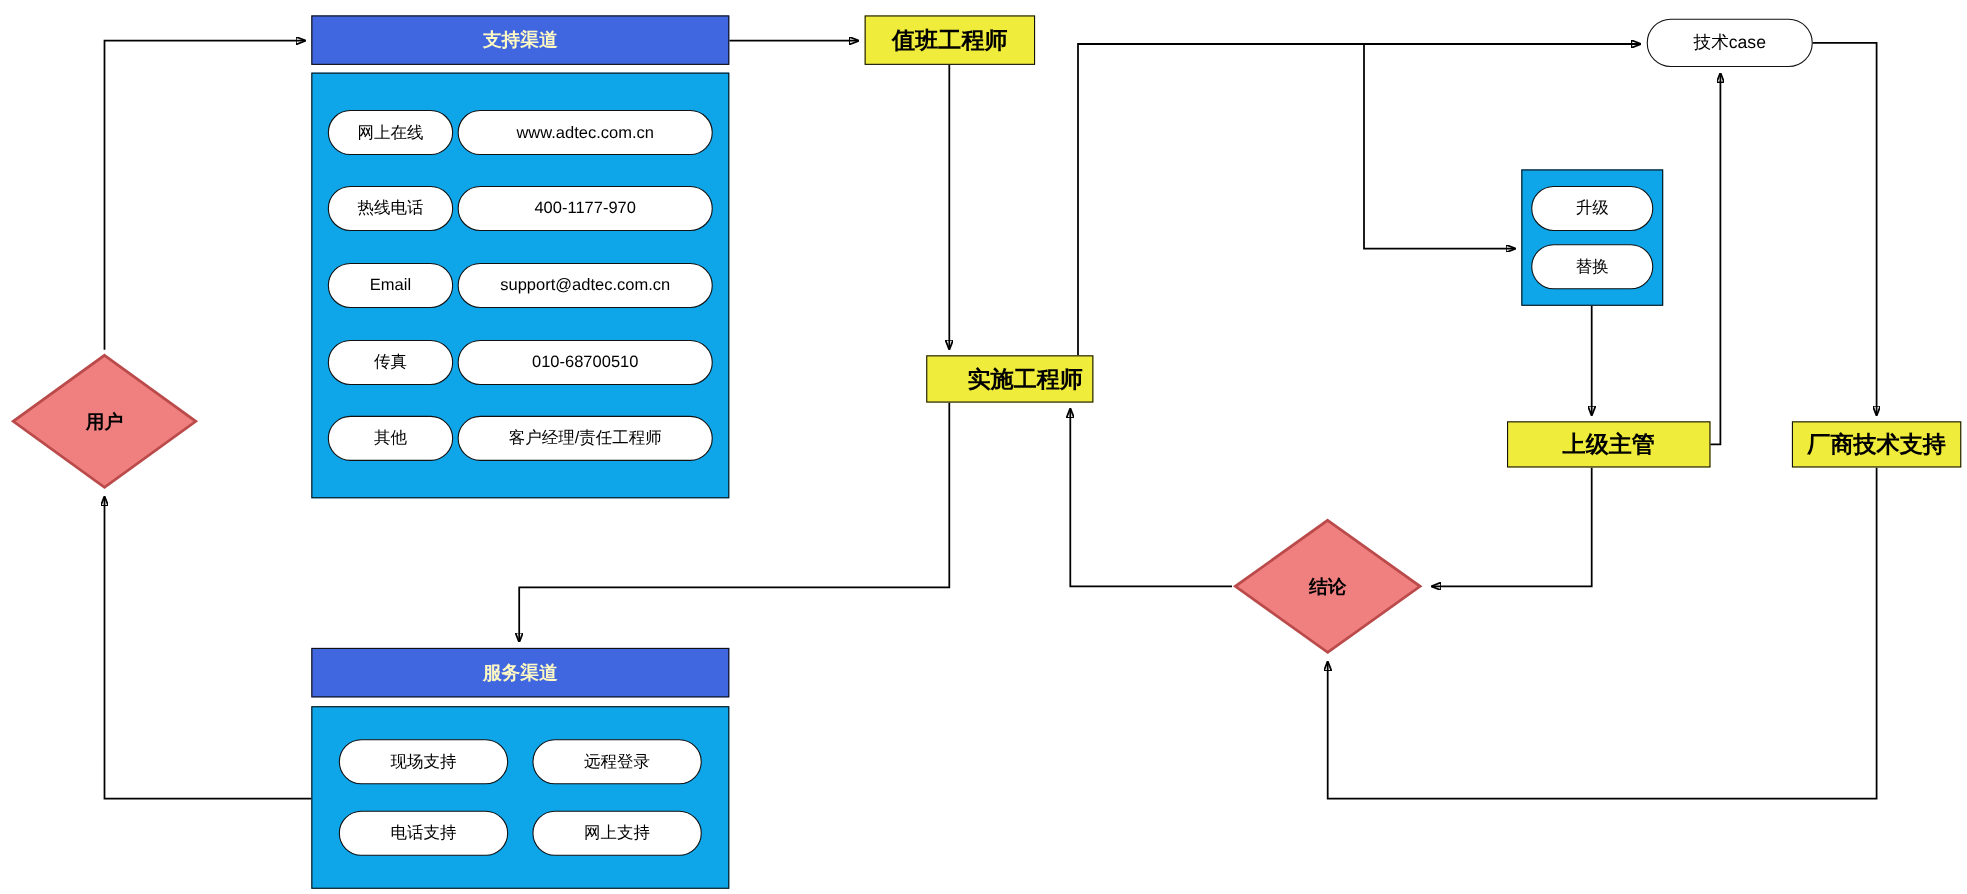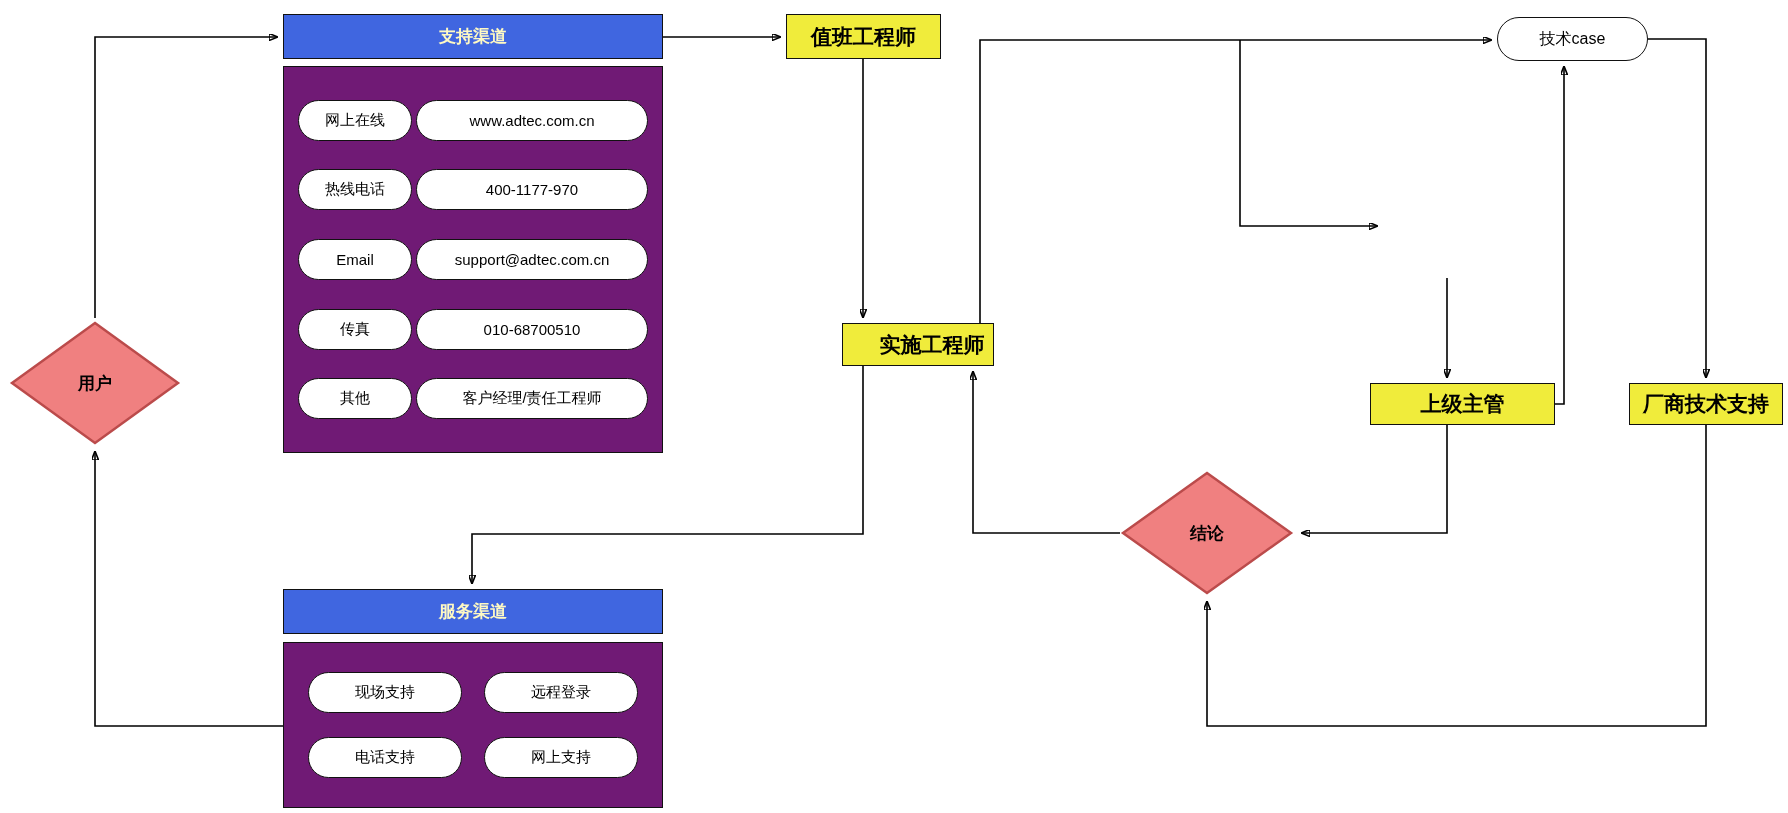--- a/index.html
+++ b/index.html
@@ -50,21 +50,21 @@
 
   .rounded-node {
     background: #fff;
     border: 1.5px solid #111;
     border-radius: 22px;
     font-size: 16px;
   }
 
   .container-box {
     position: absolute;
-    background: #701a75;
+    background: #0ea5e9;
     border: 1.5px solid #111;
   }
 
   .pill {
     border: 1.5px solid #111;
     border-radius: 21px;
     background: #fff;
     height: 41px;
     display: flex;
     align-items: center;
@@ -168,20 +168,24 @@
     <div class="chan-row">
       <div class="pill type">其他</div>
       <div class="pill value">客户经理/责任工程师</div>
     </div>
   </div>
 
   <div class="node box-yellow" style="left:786px; top:14px; width:155px; height:45px;">值班工程师</div>
 
   <div class="node rounded-node" style="left:1497px; top:17px; width:151px; height:44px;">技术case</div>
 
+  <div class="container-box upg-box" style="left:1383px; top:154px; width:129px; height:124px;">
+    <div class="pill upg">升级</div>
+    <div class="pill upg">替换</div>
+  </div>
 
   <div class="node box-yellow" style="left:842px; top:323px; width:152px; height:43px;padding-left:28px;">实施工程师</div>
 
   <div class="node box-yellow" style="left:1370px; top:383px; width:185px; height:42px;">上级主管</div>
 
   <div class="node box-yellow" style="left:1629px; top:383px; width:154px; height:42px;">厂商技术支持</div>
 
   <div class="diamond" style="left:1120px; top:470px; width:174px; height:126px;">
     <svg viewBox="0 0 174 126">
       <polygon points="87,3 171,63 87,123 3,63" fill="#F08080" stroke="#BB4B4B" stroke-width="2.5"></polygon>

